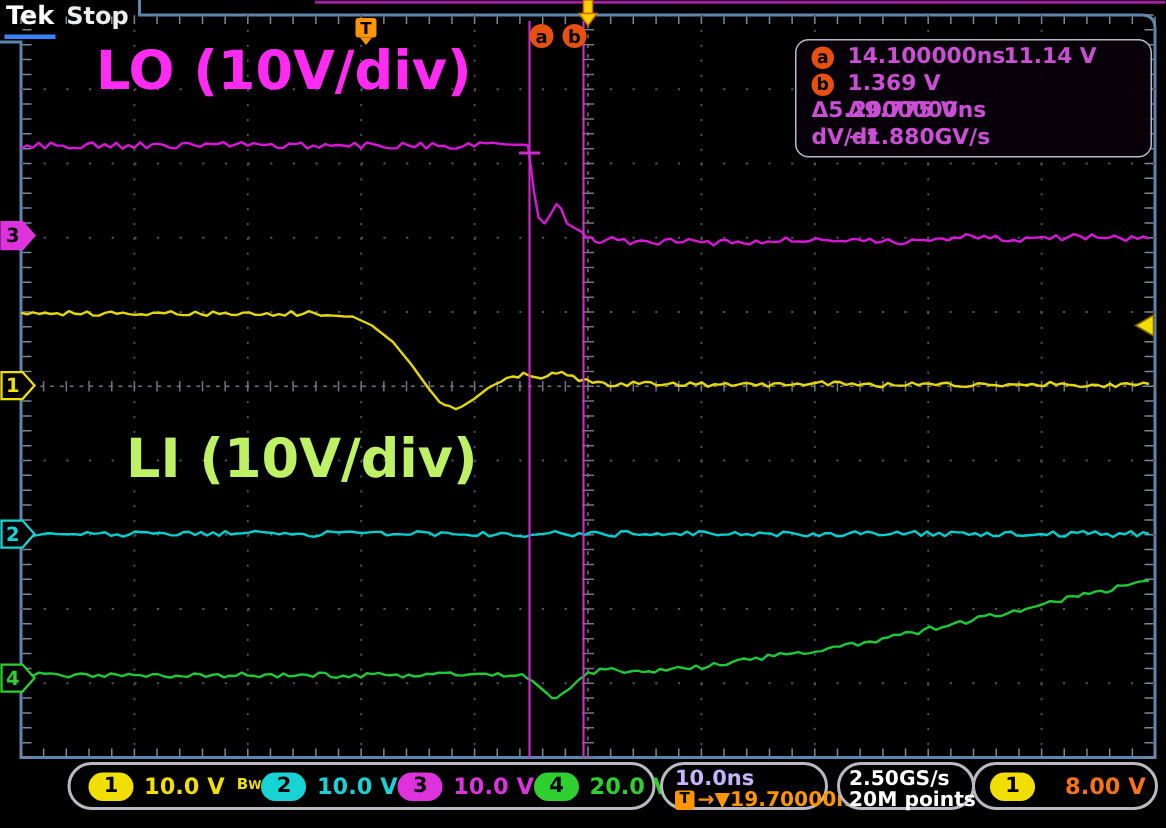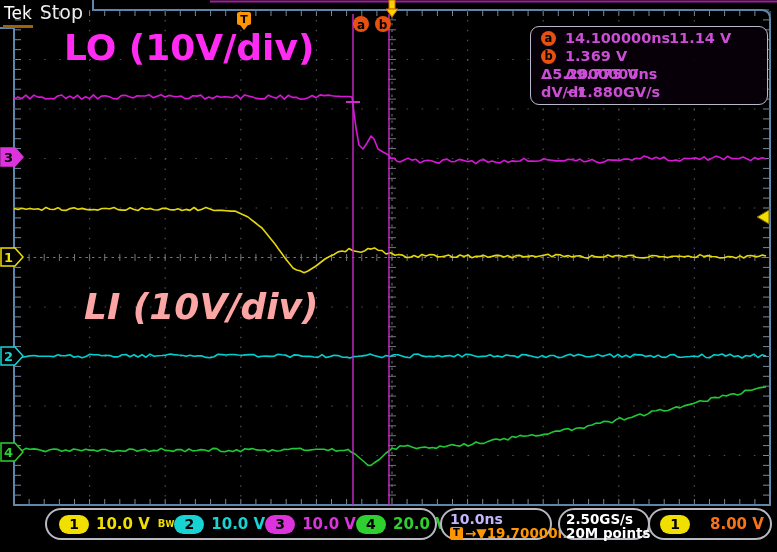--- a/index.html
+++ b/index.html
@@ -1,22 +1,22 @@
 <!DOCTYPE html>
 <html><head>
 <meta charset="utf-8">
 <style>
   html,body{margin:0;padding:0;background:#000;}
   body{width:777px;height:552px;overflow:hidden;font-family:"DejaVu Sans","Liberation Sans",sans-serif;}
   .screen{position:relative;width:777px;height:552px;background:#000;}
   #scope-svg{position:absolute;left:0;top:0;z-index:1;}
 
   .tek-header{position:absolute;left:3px;top:1px;z-index:6;display:flex;align-items:baseline;gap:7px;}
-  .tek-logo{color:#fff;font-weight:normal;font-size:17px;line-height:1.15;border-bottom:3px solid #a16207;padding:1px 1px;}
-  .tek-status{color:#ececec;font-weight:normal;font-size:19px;}
+  .tek-logo{color:#fff;font-weight:bold;font-size:17px;line-height:1.15;border-bottom:3px solid #3b82f6;padding:1px 1px;}
+  .tek-status{color:#ececec;font-weight:bold;font-size:16px;}
 
   .anno{position:absolute;z-index:3;font-size:36px;font-weight:bold;white-space:nowrap;}
   #anno-lo{left:64px;top:27px;}
   #anno-li{left:84px;top:286px;}
 
   .readout{position:absolute;left:530px;top:26px;width:238px;height:79px;z-index:4;
     border:1px solid #b9bac9;border-radius:9px;background:rgba(8,0,10,0.92);
     display:grid;grid-template-columns:24px 104px 1fr;align-content:center;row-gap:1px;
     padding:2px 8px 2px 10px;box-sizing:border-box;font-size:14.5px;font-weight:bold;}
   .readout .cell{white-space:nowrap;line-height:17px;}
@@ -102,21 +102,21 @@
       <path d="M1,443 H15 L23,452 L15,461 H1 Z" fill="#000" stroke="#2fcf2f" stroke-width="1.5"></path>
       <text x="8.5" y="456.5" text-anchor="middle" font-size="13" font-weight="bold" fill="#2fcf2f">4</text>
     </svg>
 
   <div class="tek-header">
     <span class="tek-logo">Tek</span>
     <span class="tek-status">Stop</span>
   </div>
 
   <div class="anno" id="anno-lo" style="color: rgb(255, 43, 242);">LO (10V/div)</div>
-  <div class="anno" id="anno-li" style="color: #fca5a5; font-style: italic;">LI (10V/div)</div>
+  <div class="anno" id="anno-li" style="color: #bef264;">LI (10V/div)</div>
 
   <div class="readout" style="color: rgb(203, 79, 212);">
     <div class="cell r-badge">
         <span class="badge-circle" style="background: rgb(232, 80, 15);">a</span>
       </div>
     <div class="cell r-time">14.100000ns</div>
     <div class="cell r-val">11.14 V</div>
 
     <div class="cell r-badge">
         <span class="badge-circle" style="background: rgb(232, 80, 15);">b</span>

